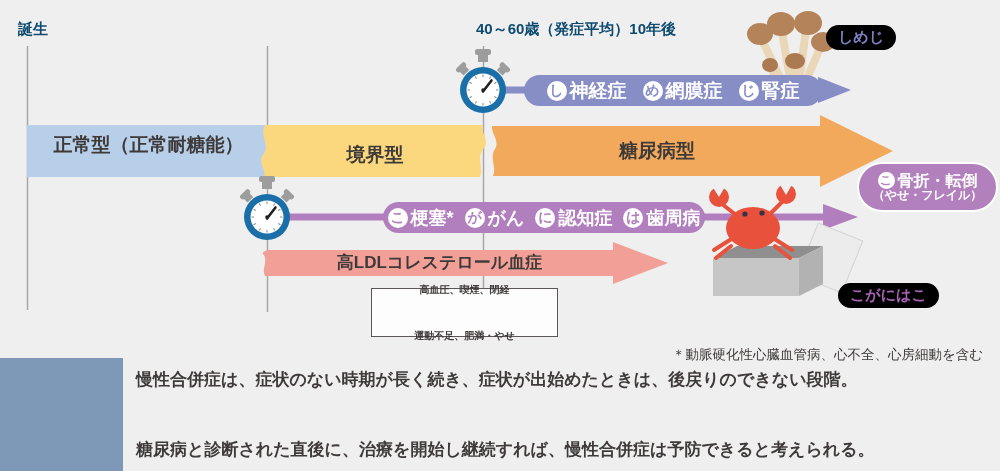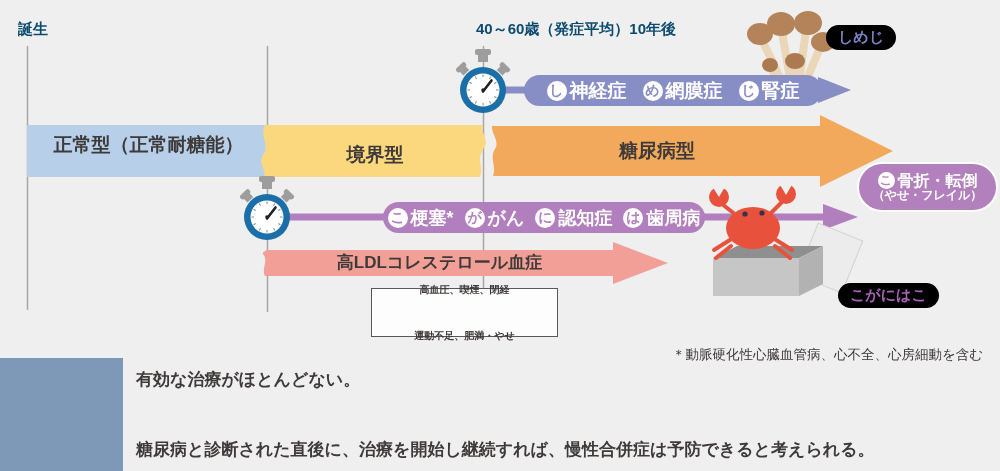--- a/index.html
+++ b/index.html
@@ -190,19 +190,19 @@
     <div>運動不足、肥満・やせ</div>
   </div>
 
   <div class="abs footnote">＊動脈硬化性心臓血管病、心不全、心房細動を含む</div>
 
   <div class="abs sidebar">
     
     
   </div>
   <div class="abs ptext" style="left:136px;top:368px;">
-    <div>有効な治療がほとんどない。</div>
+    <div>慢性合併症は、症状のない時期が長く続き、症状が出始めたときは、後戻りのできない段階。</div>
   </div>
   <div class="abs ptext" style="left:136px;top:438px;">
     <div>糖尿病と診断された直後に、治療を開始し継続すれば、慢性合併症は予防できると考えられる。</div>
   </div>
 
 </div>
 
 </body></html>

